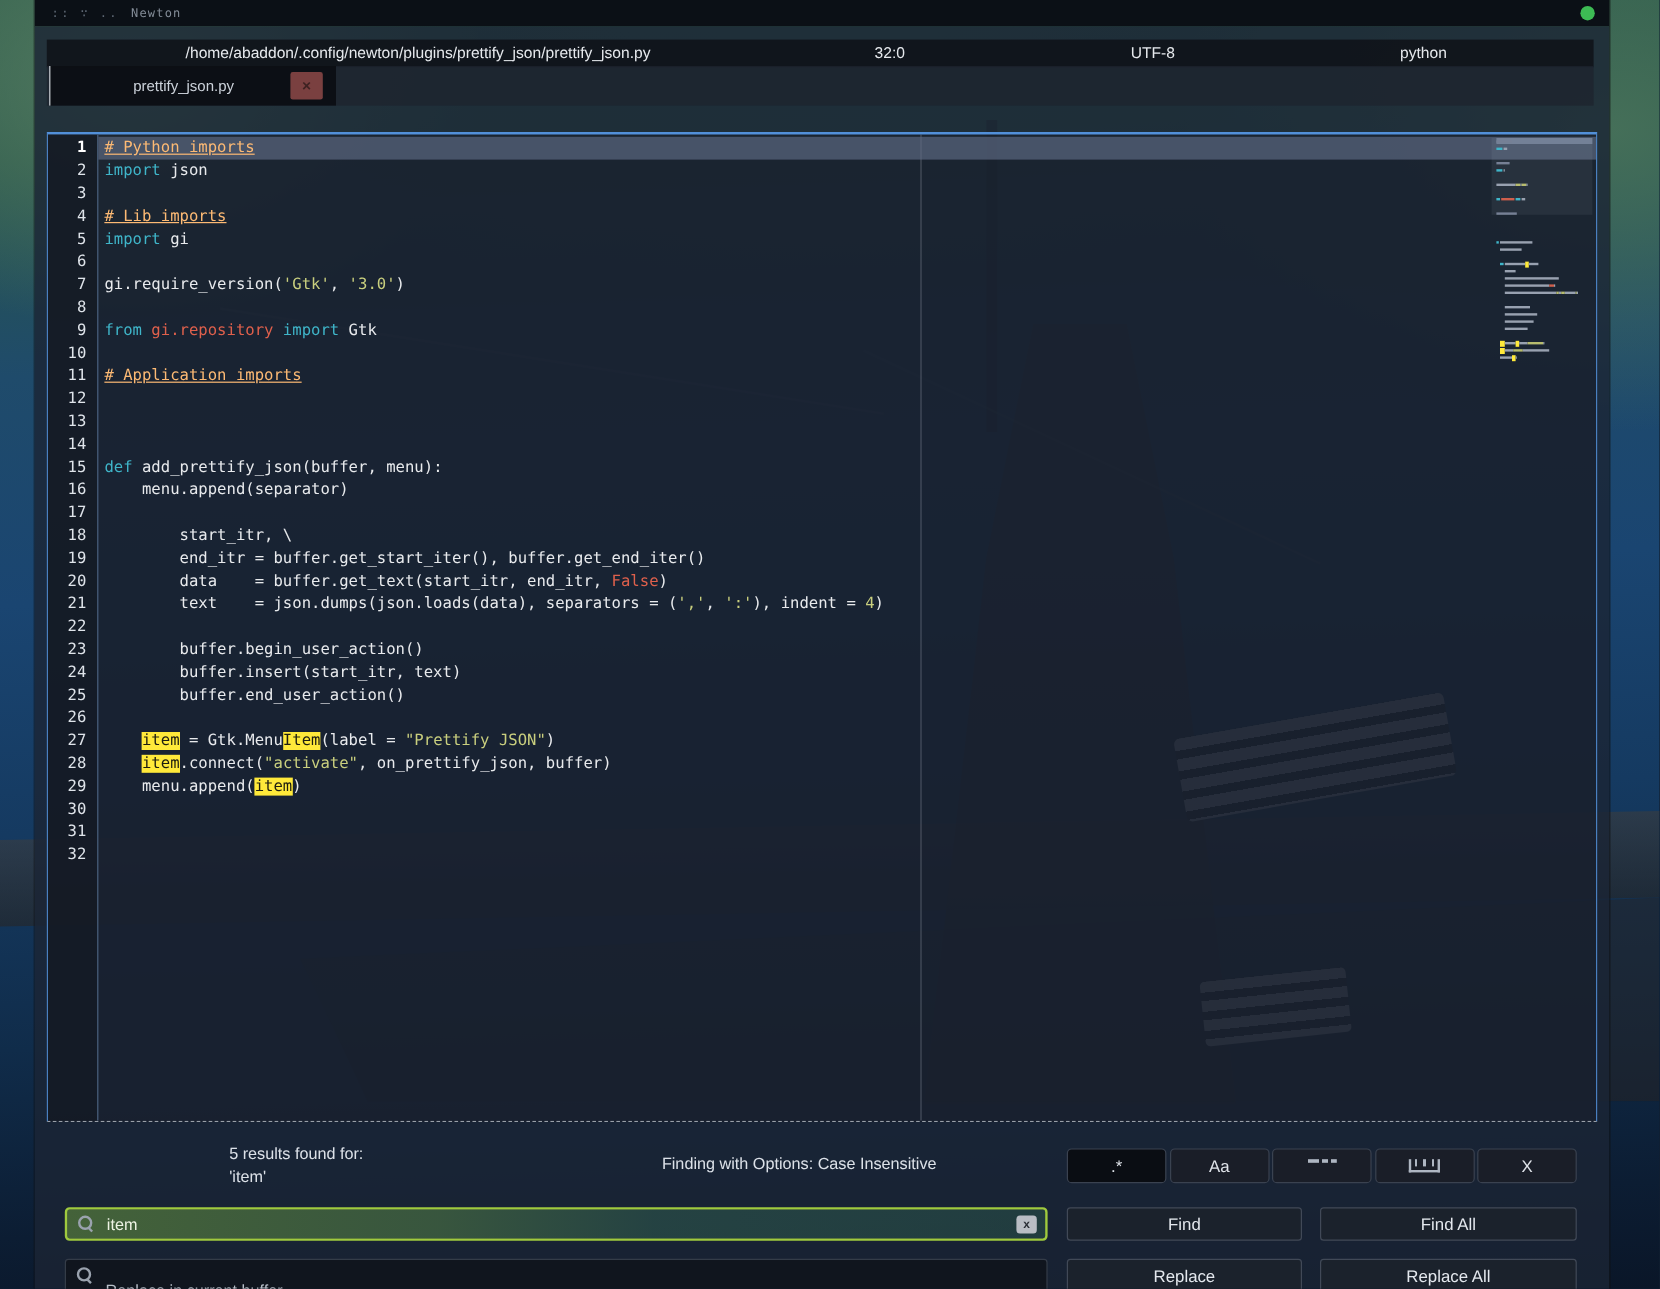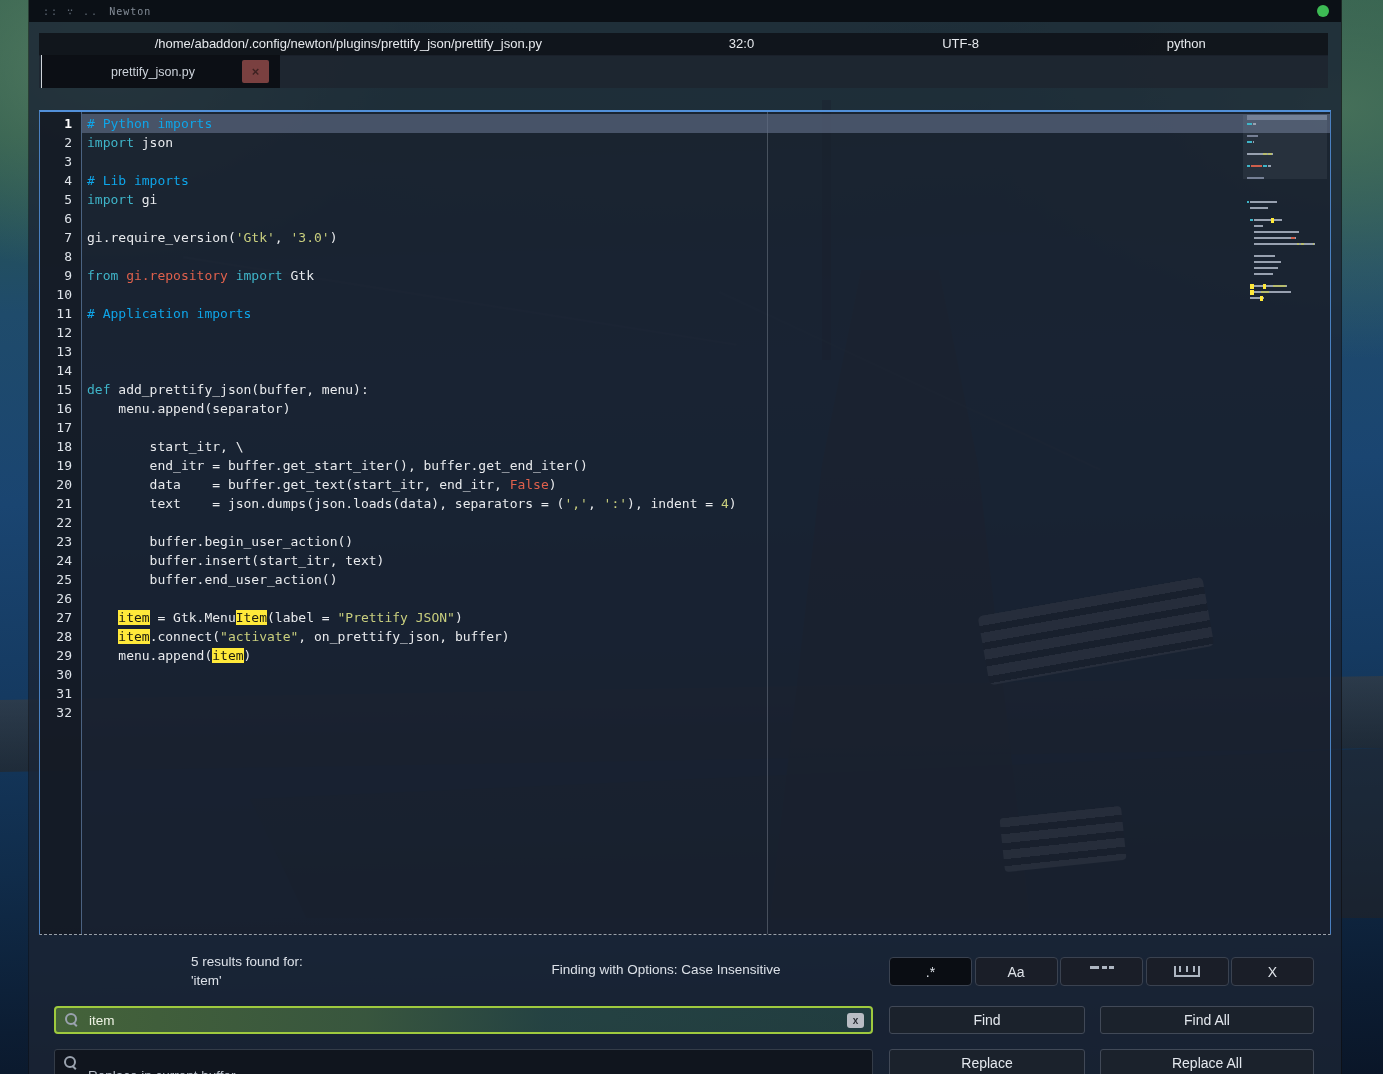--- a/index.html
+++ b/index.html
@@ -60,21 +60,21 @@
     display:flex;overflow:hidden;}
   .gutter{width:41px;background:rgba(18,23,31,.6);border-right:1px solid rgba(130,170,220,.5);
     padding-top:2px;flex:none;}
   .lnum{height:19px;line-height:19px;text-align:right;padding-right:9px;
     font-family:"DejaVu Sans Mono",monospace;font-size:13px;color:#dfe4ea;}
   .lnum.cur{font-weight:bold;color:#ffffff;}
   .code-col{position:relative;flex:1;padding-top:2px;}
   .crow{height:19px;line-height:19px;white-space:pre;padding-left:5px;
     font-family:"DejaVu Sans Mono",monospace;font-size:13px;color:#e8eaed;position:relative;z-index:1;}
   .crow.curline{background:rgba(96,108,134,.66);}
-  .tp{color:#e8eaed;} .tc{color:#0ea5e9;} .tk{color:#3fb5c9;} .ts{color:#c9cf7e;}
+  .tp{color:#e8eaed;} .tc{color:#fdba74;text-decoration:underline;} .tk{color:#3fb5c9;} .ts{color:#c9cf7e;}
   .te{color:#df604c;} .tn{color:#c9cf7e;}
   .th{background:#ffe93a;color:#1d1d10;}
   .margin-line{position:absolute;left:685px;top:0;bottom:0;width:1px;background:rgba(210,220,230,.25);z-index:0;}
 
   
   .minimap{position:absolute;right:3px;top:3px;width:80px;height:208px;z-index:2;}
   .mm-viewport{position:absolute;left:-4px;top:0;right:0;height:64px;background:rgba(195,210,230,.07);}
   .mm-curline{position:absolute;left:0;top:0;width:100%;height:5px;background:rgba(170,185,210,.4);}
   .mm{position:absolute;height:2px;}
   .mm.tp{background:#98a1b0;} .mm.tc{background:#768095;} .mm.tk{background:#3fb5c9;}

